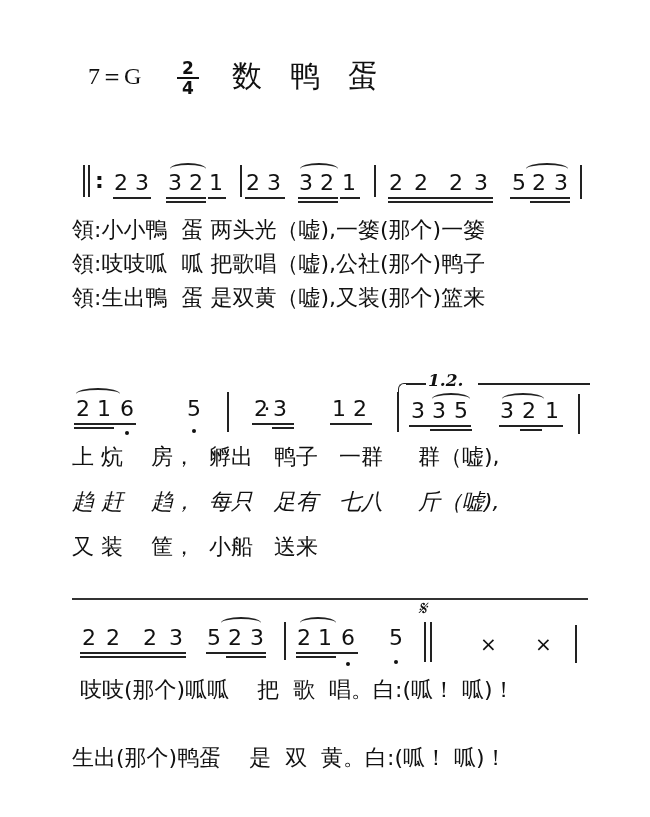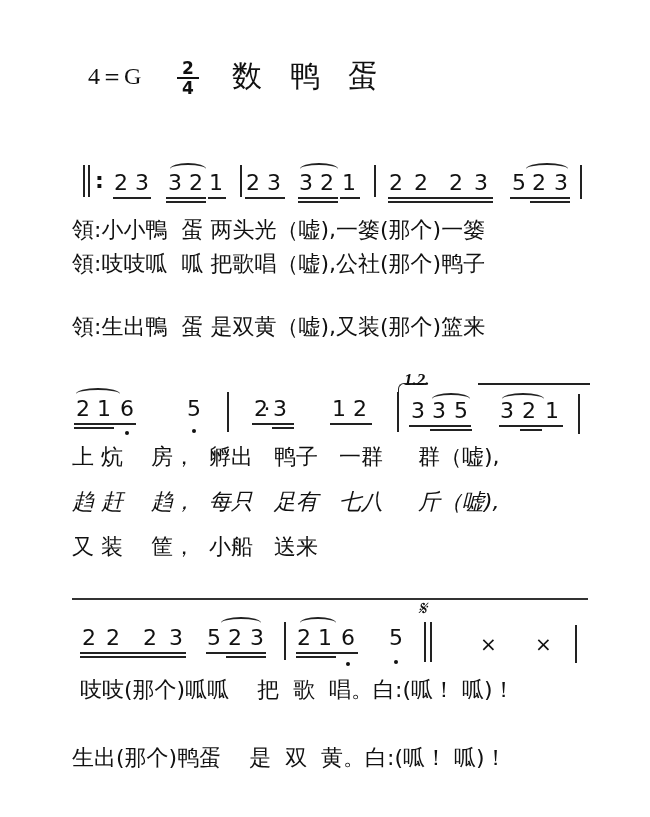--- a/index.html
+++ b/index.html
@@ -18,21 +18,21 @@
   .dot { position:absolute; width:4px; height:4px; border-radius:50%; background:#111; }
   .ly { position:absolute; font-family:"DejaVu Sans", sans-serif; font-size:22px; line-height:28px; white-space:pre; }
   .rule { position:absolute; height:1.5px; background:#333; }
   .x { position:absolute; font-family:"DejaVu Sans", sans-serif; font-size:20px; }
   .volta { position:absolute; font-family:"DejaVu Serif", serif; font-style:italic; font-weight:bold; font-size:17px; }
   .segno { position:absolute; font-family:"DejaVu Serif", serif; font-size:20px; font-style:italic; }
 </style>
 </head>
 <body>
 
-<div class="abs hdr key">4＝G</div>
+<div class="abs hdr key">7＝G</div>
 <div class="abs tsig">
   <div>2</div>
   <div class="line"></div>
   <div>4</div>
 </div>
 <div class="abs hdr title">数鸭蛋</div>
 
 <div>
 
   <div class="bar" style="left:83px; top:165px; height:32px;"></div>
@@ -78,21 +78,21 @@
   <span class="n" style="left:510px; top:172px;">5</span>
   <span class="n" style="left:530px; top:172px;">2</span>
   <span class="n" style="left:552px; top:172px;">3</span>
   <div class="u1" style="left:510px; top:197px; width:60px;"></div>
   <div class="u1" style="left:530px; top:201px; width:40px;"></div>
 
   <div class="bar" style="left:580px; top:165px; height:34px; width:1.5px;"></div>
 
   <div class="ly" style="left:72px; top:216px;">領:小小鴨  蛋 两头光（嘘),一篓(那个)一篓</div>
   <div class="ly" style="left:72px; top:250px;">領:吱吱呱  呱 把歌唱（嘘),公社(那个)鸭子</div>
-  <div class="ly" style="left:72px; top:284px;margin-top:29px;">領:生出鴨  蛋 是双黄（嘘),又装(那个)篮来</div>
+  <div class="ly" style="left:72px; top:284px;">領:生出鴨  蛋 是双黄（嘘),又装(那个)篮来</div>
 </div>
 
 <div>
   <div class="slur" style="left:76px; top:388px; width:44px;"></div>
   <span class="n" style="left:74px; top:398px;">2</span>
   <span class="n" style="left:95px; top:398px;">1</span>
   <span class="n" style="left:118px; top:398px;">6</span>
   <div class="u1" style="left:74px; top:423px; width:62px;"></div>
   <div class="u1" style="left:74px; top:427px; width:40px;"></div>
   <div class="dot" style="left:125px; top:431px;"></div>
@@ -107,21 +107,21 @@
   <span class="n" style="left:271px; top:398px;">3</span>
   <div class="u1" style="left:252px; top:423px; width:42px;"></div>
   <div class="u1" style="left:272px; top:427px; width:22px;"></div>
 
   <span class="n" style="left:330px; top:398px;">1</span>
   <span class="n" style="left:351px; top:398px;">2</span>
   <div class="u1" style="left:330px; top:423px; width:42px;"></div>
 
   <div class="abs" style="left:398px; top:383px; width:8px; height:10px; border-top:1.5px solid #222; border-left:1.5px solid #222; border-radius:6px 0 0 0;"></div>
   <div class="u1" style="left:406px; top:383px; width:20px;"></div>
-  <div class="volta" style="left:404px; top:370px;font-family:Liberation Serif, serif;">1.2.</div>
+  <div class="volta" style="left:428px; top:370px;">1.2.</div>
   <div class="u1" style="left:478px; top:383px; width:112px;"></div>
 
   <div class="bar" style="left:397px; top:392px; height:40px; width:1.5px;"></div>
 
   <div class="slur" style="left:432px; top:393px; width:38px;"></div>
   <span class="n" style="left:409px; top:400px;">3</span>
   <span class="n" style="left:430px; top:400px;">3</span>
   <span class="n" style="left:452px; top:400px;">5</span>
   <div class="u1" style="left:409px; top:425px; width:62px;"></div>
   <div class="u1" style="left:430px; top:429px; width:42px;"></div>

